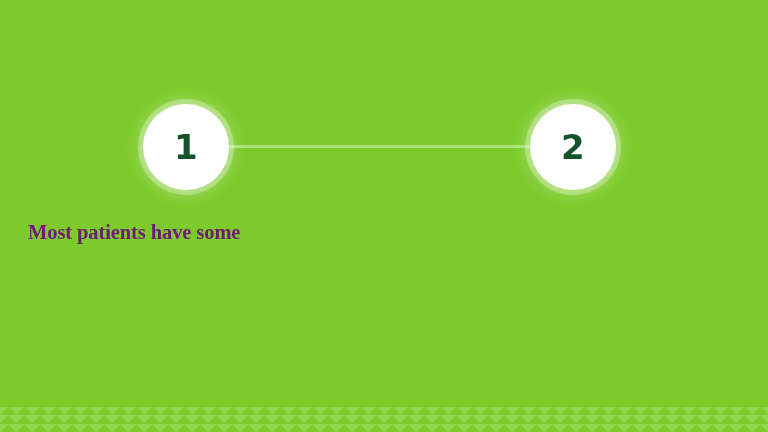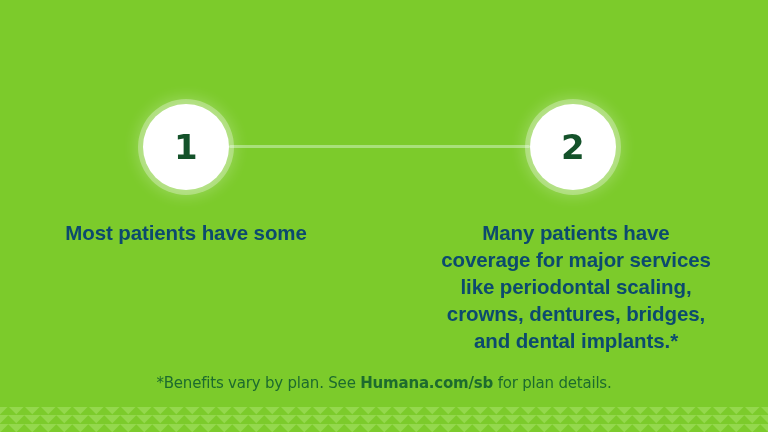--- a/index.html
+++ b/index.html
@@ -61,23 +61,22 @@
     font-size: 34px;
     font-weight: bold;
     color: #14522a;
     line-height: 1;
     letter-spacing: 0.5px;
   }
 
   
   .step-text {
     position: absolute;
-    text-align: center;
-    color: #0c4a6e;
-    font-family: Liberation Sans, sans-serif;
+    color: #701a75;
+    font-family: Liberation Serif, serif;
     font-size: 20.5px;
     font-weight: bold;
     line-height: 27px;
     letter-spacing: -0.1px;
   }
   #text-1 {
     left: 28px;
     top: 219px;
     width: 316px;
   }
@@ -130,31 +129,21 @@
     <div class="step-circle" id="circle-2">
       <span class="step-number">2</span>
     </div>
 
   </div>
 
   <div class="step-text" id="text-1">
     <span class="step-text-line">Most patients have some</span>
   </div>
 
-  <div class="step-text" id="text-2">
-    <span class="step-text-line">Many patients have</span>
-    <span class="step-text-line">coverage for major services</span>
-    <span class="step-text-line">like periodontal scaling,</span>
-    <span class="step-text-line">crowns, dentures, bridges,</span>
-    <span class="step-text-line">and dental implants.*</span>
-  </div>
 
-  <div id="footnote">
-    <span>*Benefits vary by plan. See </span><span class="bold">Humana.com/sb</span><span> for plan details.</span>
-  </div>
 
   <div id="pattern-band">
     <svg width="768" height="26" viewBox="0 0 768 26" xmlns="http://www.w3.org/2000/svg">
       <defs>
         <pattern id="chev" x="0" y="0" width="16" height="13" patternUnits="userSpaceOnUse">
           <polygon points="0,0 9,0 0,9" fill="#93d84b"></polygon>
           <polygon points="8,0 16,0 16,8" fill="#93d84b"></polygon>
           <polygon points="0,13 8,13 8,5" fill="#93d84b" opacity="0.0"></polygon>
         </pattern>
         <pattern id="chev2" x="0" y="0" width="16" height="9" patternUnits="userSpaceOnUse">

